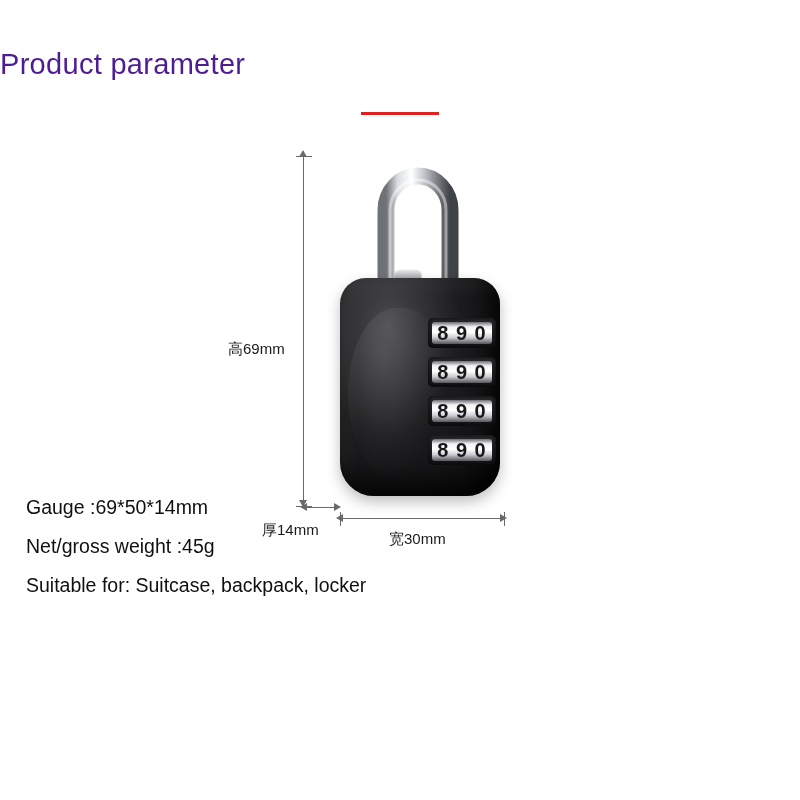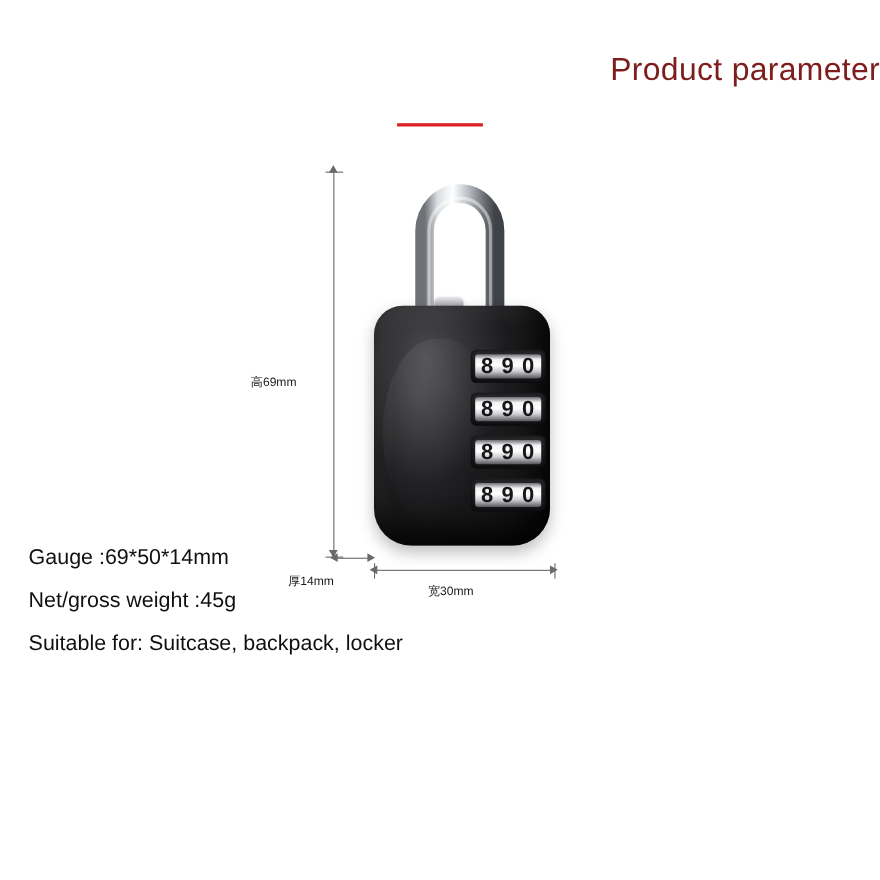--- a/index.html
+++ b/index.html
@@ -15,25 +15,25 @@
     overflow: hidden;
     position: relative;
   }
 
   
   .title {
     position: absolute;
     top: 48px;
     left: 0;
     width: 800px;
-    text-align: right;
+    text-align: left;
     font-size: 29px;
     font-weight: 400;
     letter-spacing: 0.3px;
-    color: #7f1d1d;
+    color: #4c1d95;
   }
   .title-rule {
     position: absolute;
     top: 112px;
     left: 361px;
     width: 78px;
     height: 3px;
     background: #e02020;
   }
 
@@ -132,21 +132,21 @@
     position: absolute;
     background: #6a6a6a;
   }
   .dim-v { width: 1px; }
   .dim-h { height: 1px; }
 
   .tick { position: absolute; background: #6a6a6a; }
 
   .dim-label {
     position: absolute;
-    font-size: 11px;
+    font-size: 15px;
     color: #1a1a1a;
     white-space: nowrap;
   }
 
   .arrow {
     position: absolute;
     width: 0; height: 0;
   }
   .arrow-up {
     border-left: 4px solid transparent;

